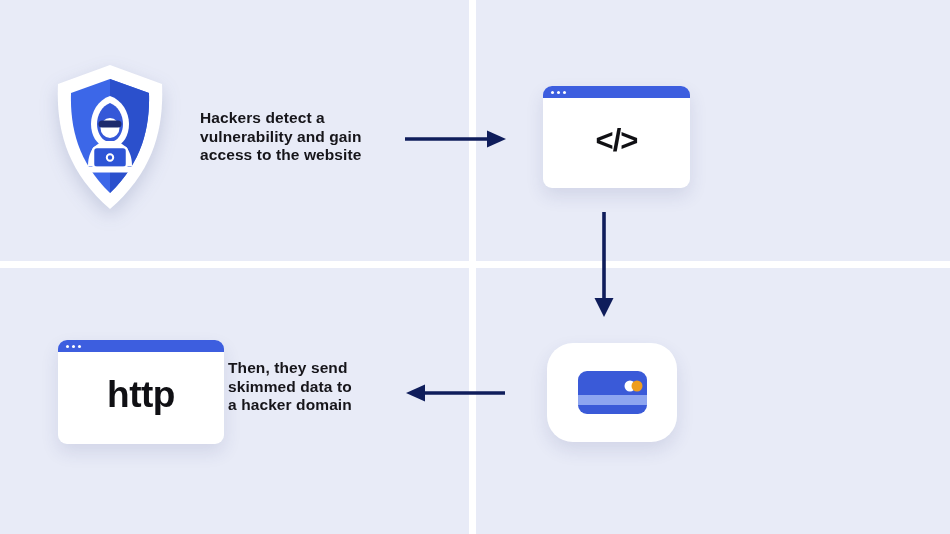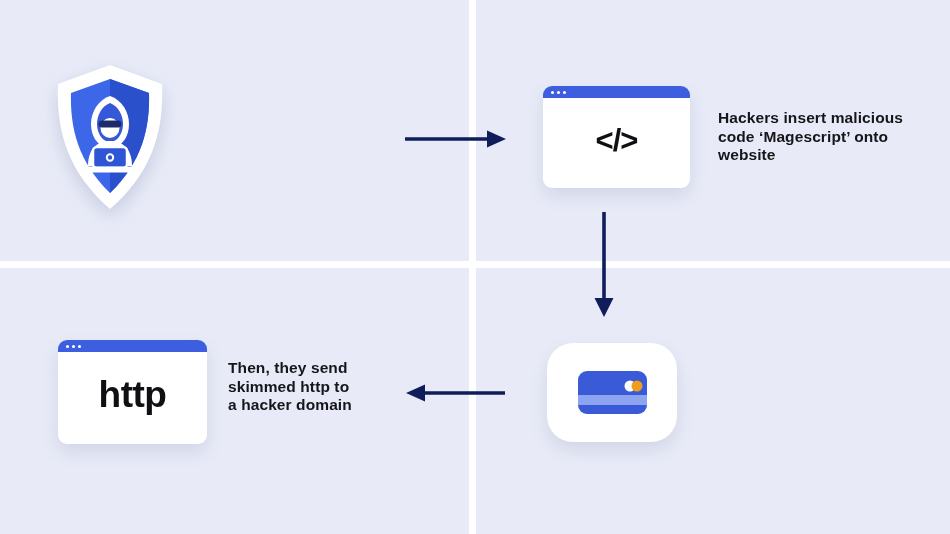--- a/index.html
+++ b/index.html
@@ -22,21 +22,21 @@
   .text-4{left:228px;top:359px;}
 
   .shield-wrap{position:absolute;left:48px;top:62px;width:124px;height:150px;
     filter:drop-shadow(0 7px 9px rgba(46,60,120,0.18));}
 
   .window{
     position:absolute;background:#ffffff;border-radius:9px;overflow:hidden;
     box-shadow:0 8px 18px rgba(46,60,120,0.12);
   }
   .win-code{left:543px;top:86px;width:147px;height:102px;}
-  .win-http{left:58px;top:340px;width:149px;height:104px;}
+  .win-http{left:58px;top:340px;width:166px;height:104px;}
   .titlebar{height:12px;background:#3d5edf;display:flex;align-items:center;gap:3px;padding-left:8px;}
   .dot{width:3px;height:3px;border-radius:50%;background:#ffffff;}
   .win-body{height:calc(100% - 12px);display:flex;align-items:center;justify-content:center;}
   .glyph{font-weight:700;color:#101014;}
   .glyph-code{font-size:31px;letter-spacing:-1px;transform:translateY(-2px);}
   .glyph-http{font-size:37px;letter-spacing:-0.5px;transform:translateY(-3px);}
 
   .card-box{
     position:absolute;left:547px;top:343px;width:130px;height:99px;
     background:#ffffff;border-radius:26px;
@@ -66,42 +66,42 @@
       <path d="M62 34 C50 38 43 50 43 62 C43 74 49 82 56 85 L68 85 C75 82 81 74 81 62 C81 50 74 38 62 34 Z" fill="#ffffff"></path>
       <path d="M62 41 C54 44 49 53 49 62 C49 70 53 77 58 79 L66 79 C71 77 75 70 75 62 C75 53 70 44 62 41 Z" fill="#3558d8"></path>
       <ellipse cx="62" cy="66" rx="9.5" ry="10" fill="#ffffff"></ellipse>
       <rect x="50.5" y="58.5" width="23" height="7" rx="3.5" fill="#1d2b6d"></rect>
       <rect x="45" y="85" width="34" height="21" rx="4" fill="#2e55d6" stroke="#ffffff" stroke-width="2.5"></rect>
       <circle cx="62" cy="95.5" r="3.2" fill="none" stroke="#ffffff" stroke-width="2"></circle>
       <rect x="30" y="104.5" width="64" height="6" rx="3" fill="#ffffff"></rect>
     </svg>
   </div>
 
+  <div class="step-text text-1">Hackers detect a
+vulnerability and gain
+access to the website</div>
 
   <div class="arrow arrow-1">
     <svg width="104" height="22" viewBox="0 0 104 22" xmlns="http://www.w3.org/2000/svg">
       <line x1="2" y1="11" x2="86" y2="11" stroke="#0f1d5b" stroke-width="3.6"></line>
       <polygon points="84,2.5 103,11 84,19.5" fill="#0f1d5b"></polygon>
     </svg>
   </div>
 
   <div class="window win-code">
     <div class="titlebar">
       <span class="dot"></span>
       <span class="dot"></span>
       <span class="dot"></span>
     </div>
     <div class="win-body">
       <span class="glyph glyph-code">&lt;/&gt;</span>
     </div>
   </div>
 
-  <div class="step-text text-2">Hackers insert malicious
-code ‘Magescript’ onto
-website</div>
 
   <div class="arrow arrow-2">
     <svg width="24" height="108" viewBox="0 0 24 108" xmlns="http://www.w3.org/2000/svg">
       <line x1="12" y1="2" x2="12" y2="90" stroke="#0f1d5b" stroke-width="3.6"></line>
       <polygon points="2.5,88 21.5,88 12,107" fill="#0f1d5b"></polygon>
     </svg>
   </div>
 
   <div class="card-box">
     <svg width="69" height="43" viewBox="0 0 69 43" xmlns="http://www.w3.org/2000/svg">
@@ -125,16 +125,16 @@
       <span class="dot"></span>
       <span class="dot"></span>
       <span class="dot"></span>
     </div>
     <div class="win-body">
       <span class="glyph glyph-http">http</span>
     </div>
   </div>
 
   <div class="step-text text-4">Then, they send
-skimmed http to
+skimmed data to
 a hacker domain</div>
 
 </div>
 
 </body></html>

